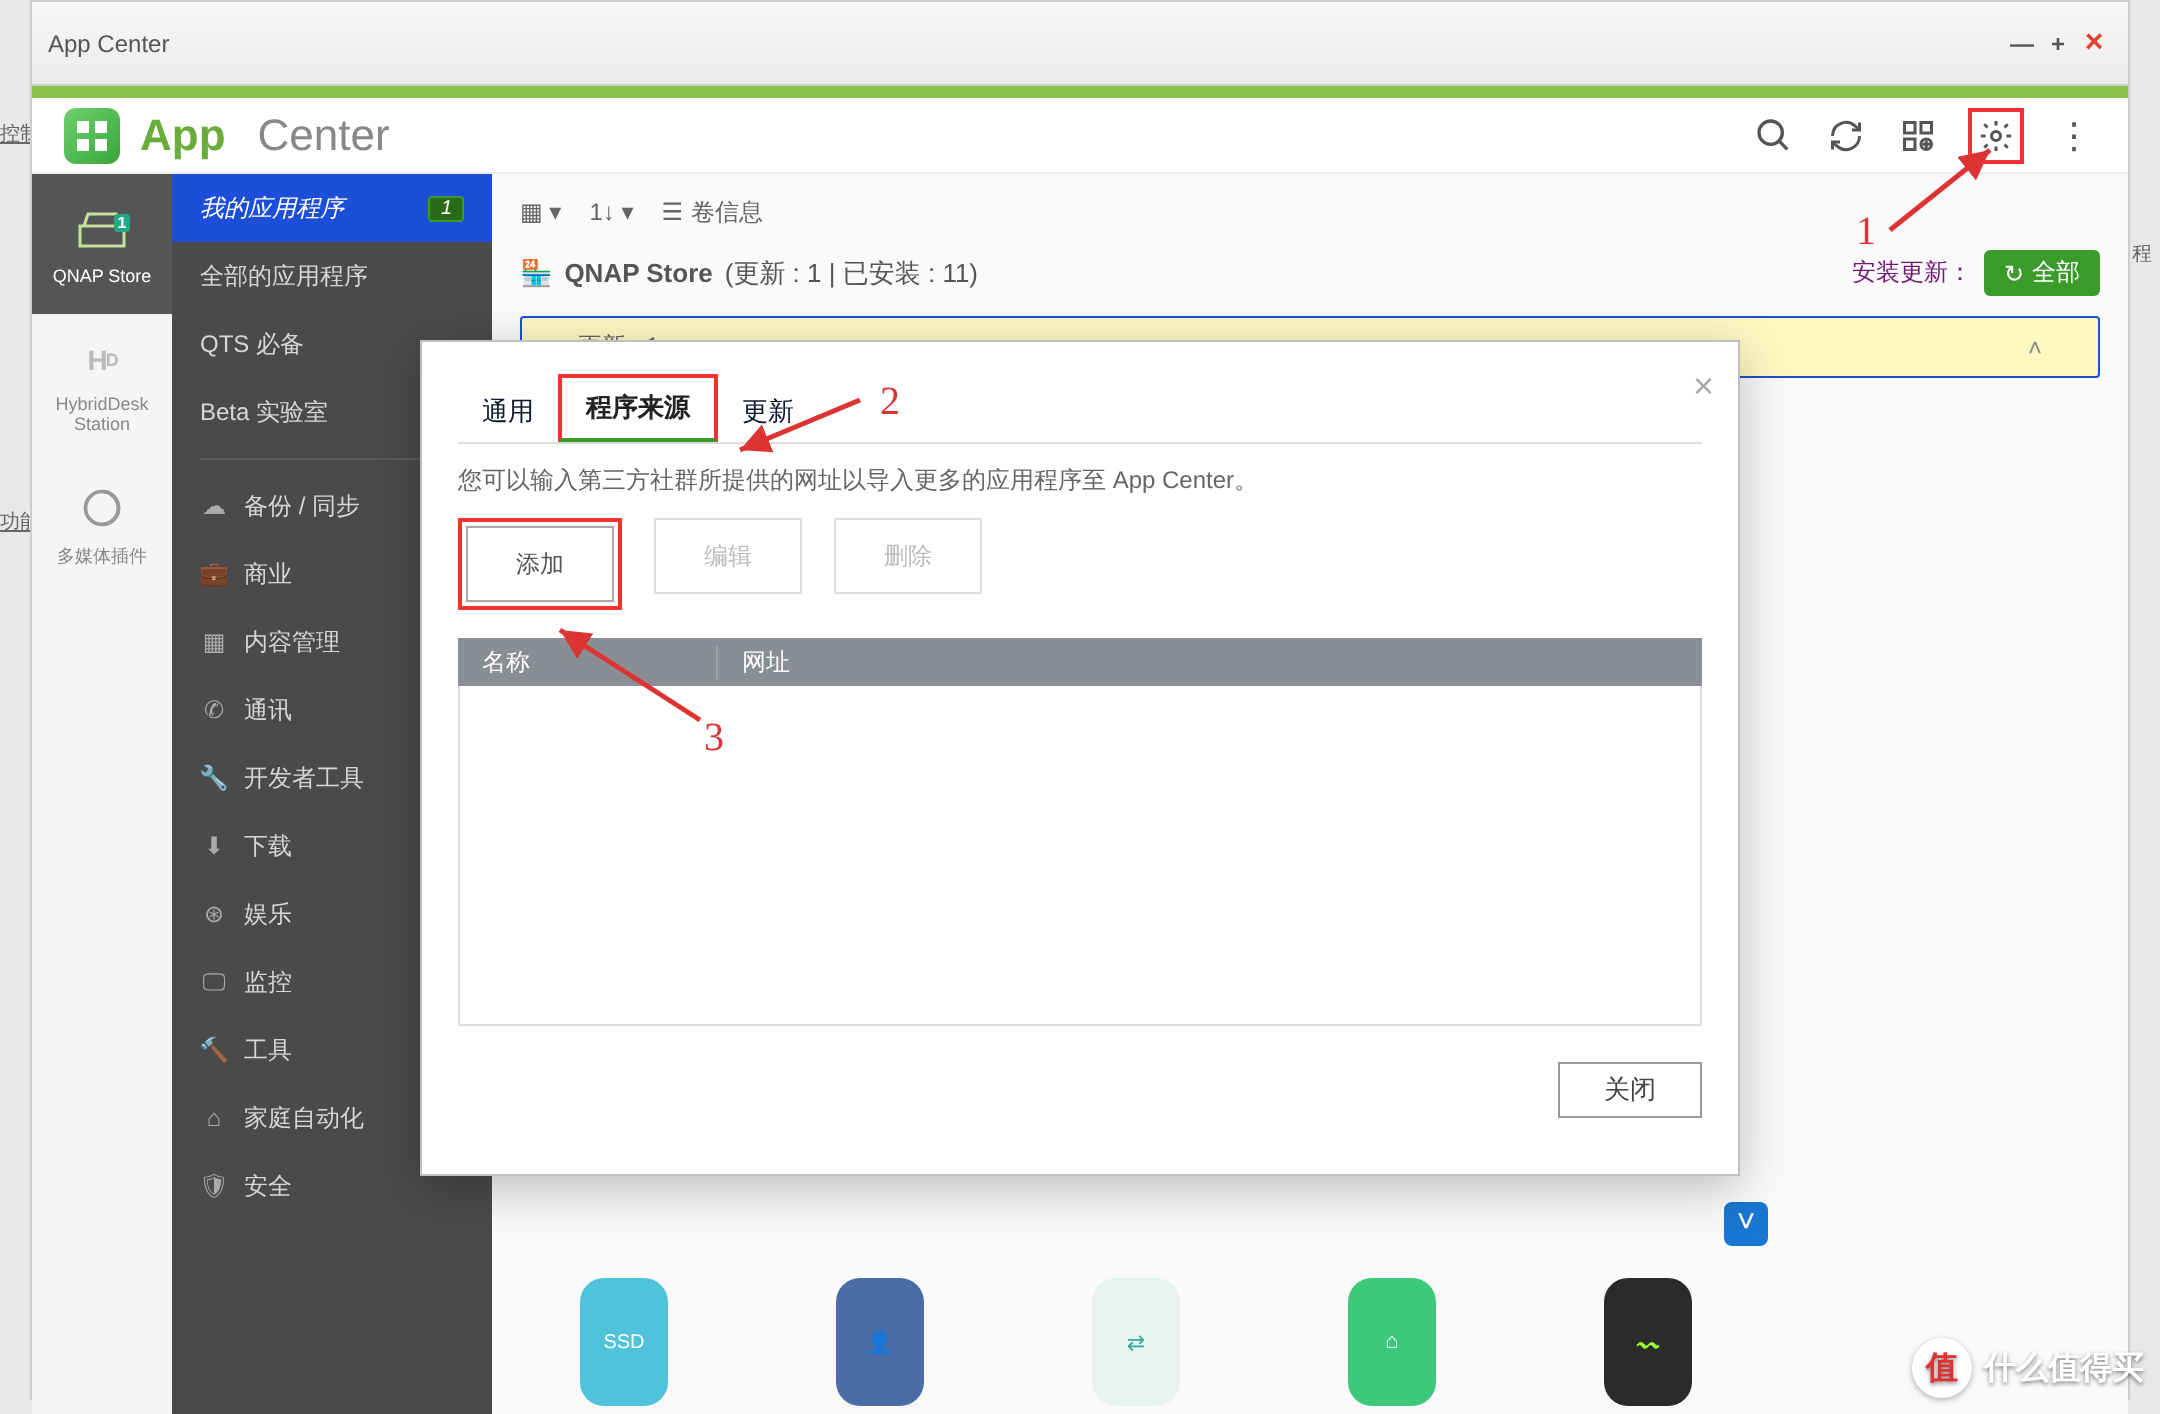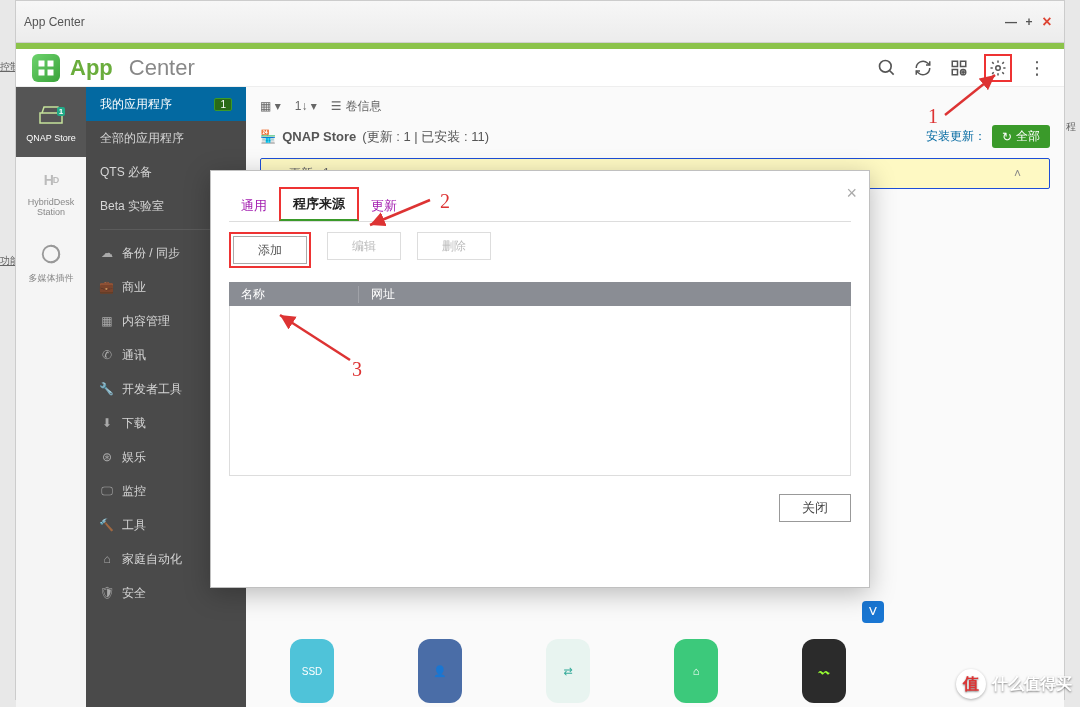--- a/index.html
+++ b/index.html
@@ -26,52 +26,52 @@
 
   .body { display: flex; height: calc(100% - 70px); }
   .dockcol { width: 70px; background: #f5f5f5; }
   .dockitem { height: 70px; display: flex; flex-direction: column; align-items: center; justify-content: center; color: #888; font-size: 9px; gap: 4px; }
   .dockitem.active { background: #555; color: #fff; }
   .dockitem .dic { width: 28px; height: 28px; display:flex; align-items:center; justify-content:center; font-size:10px; font-weight:bold; color:#bbb; }
   .dockitem.active .dic { color: #c5e29b; }
 
   .sidebar { width: 160px; background: #4a4a4a; color: #d6d6d6; font-size: 12px; overflow-y: auto; padding-bottom: 20px; }
   .sidebar .srow { display: flex; align-items: center; height: 34px; padding: 0 14px; cursor: pointer; gap: 8px; }
-  .sidebar .srow.active { background: #0369a1; color: #fff; }
+  .sidebar .srow.active { background: #1d4ed8; color: #fff; font-style: italic; }
   .sidebar .srow .sbadge { margin-left: auto; background: #2e5; color: #fff; font-size: 10px; padding: 0 5px; border-radius: 2px; background:#1e6b0e; border:1px solid #3a9a2a; }
   .sidebar .srow.active .sbadge { background:#2a6a18; }
   .sidebar .sep { height: 1px; background: #5b5b5b; margin: 6px 14px; }
   .sidebar .sic { width: 14px; height: 14px; display:flex; align-items:center; justify-content:center; color:#aaa; }
 
   .main { flex: 1; background: #fafafa; position: relative; padding: 6px 14px; overflow: hidden; }
   .toolbar-row { display: flex; align-items: center; gap: 14px; color: #666; font-size: 12px; height: 26px; }
   .tbtn { display:flex; align-items:center; gap:4px; cursor:pointer; }
   .store-row { display:flex; align-items:center; gap:6px; color:#555; font-size:13px; margin-top:6px; }
   .store-row .rspacer { flex:1; }
-  .install-upd { color:#0369a1; font-size:12px; }
+  .install-upd { color:#701a75; font-size:12px; }
   .btn-green { background:#3a9a2a; color:#fff; border-radius:3px; padding:3px 10px; font-size:12px; display:inline-flex; align-items:center; gap:4px; cursor:pointer; border:none; }
   .update-sec { margin-top:10px; display:flex; align-items:center; font-size:12px; color:#666; background:#fef9c3; padding:6px 28px; border:1px solid #1d4ed8; border-radius:2px; }
   .update-sec .flex1 { flex:1; }
   .chev { color:#888; cursor:pointer; }
   .cards-row { display:flex; gap:32px; margin-top:450px; padding-left:30px; }
   .card { width:96px; font-size:11px; color:#555; }
   .card .cicon { width:44px; height:64px; border-radius:12px; margin-bottom:6px; }
   .appmore-badge { position:absolute; right:180px; top:514px; width:22px; height:22px; background:#1976d2; border-radius:4px; display:flex; align-items:center; justify-content:center; color:#fff; }
 
   
   .modal { position:absolute; left:210px; top:170px; width:660px; height:418px; background:#fff; border:1px solid #c0c0c0; box-shadow:0 6px 24px rgba(0,0,0,.25); z-index:100; padding:16px 18px; }
   .modal .mtitle { font-size:16px; color:#333; margin-bottom:10px; }
   .modal .mclose { position:absolute; right:12px; top:12px; color:#aaa; font-size:18px; cursor:pointer; }
   .tabs { display:flex; align-items:flex-end; border-bottom:1px solid #ddd; margin-bottom:10px; font-size:13px; }
-  .tab { padding:6px 12px; color:#a21caf; cursor:pointer; }
+  .tab { padding:6px 12px; color:#0f172a; cursor:pointer; }
   .tab.active { color:#222; font-weight:600; border-bottom:2px solid #3a9a2a; }
   .redbox { border:2px solid #e33; }
   .modal .desc { font-size:12px; color:#666; margin-bottom:10px; }
   .mbar { display:flex; gap:16px; margin-bottom:14px; }
-  .mbtn { width:74px; height:28px; border:1px solid #aaa; background:#fff; font-size:12px; color:#555; cursor:pointer; display:flex; align-items:center; justify-content:center; }
+  .mbtn { width:74px; height:38px; border:1px solid #aaa; background:#fff; font-size:12px; color:#555; cursor:pointer; display:flex; align-items:center; justify-content:center; }
   .mbtn.dis { color:#bbb; border-color:#ddd; cursor:default; }
   .thead { display:flex; background:#8a8d94; color:#fff; font-size:12px; height:24px; align-items:center; }
   .thead .c1 { width:130px; padding-left:12px; border-right:1px solid #a0a2a8; }
   .thead .c2 { flex:1; padding-left:12px; }
   .tbody { height:170px; border:1px solid #ddd; border-top:none; background:#fff; }
   .mfoot { display:flex; justify-content:flex-end; margin-top:18px; }
   .closebtn { width:72px; height:28px; border:1px solid #999; background:#fff; font-size:13px; color:#444; cursor:pointer; }
 
   .annot { position:absolute; z-index:200; }
   .annot-num { color:#d33; font-size:20px; font-family:serif; }
@@ -290,20 +290,21 @@
   </div>
 </div>
 
 <div class="modal">
   <span class="mclose">×</span>
   <div class="tabs">
     <div class="tab">通用</div>
     <div class="tab active redbox">程序来源</div>
     <div class="tab">更新</div>
   </div>
+  <div class="desc">您可以输入第三方社群所提供的网址以导入更多的应用程序至 App Center。</div>
   <div class="mbar">
     <span class="redbox" style="padding:2px;">
         <button class="mbtn">添加</button>
       </span>
     <button class="mbtn dis">编辑</button>
     <button class="mbtn dis">删除</button>
   </div>
   <div class="thead">
     <div class="c1">名称</div>
     <div class="c2">网址</div>

